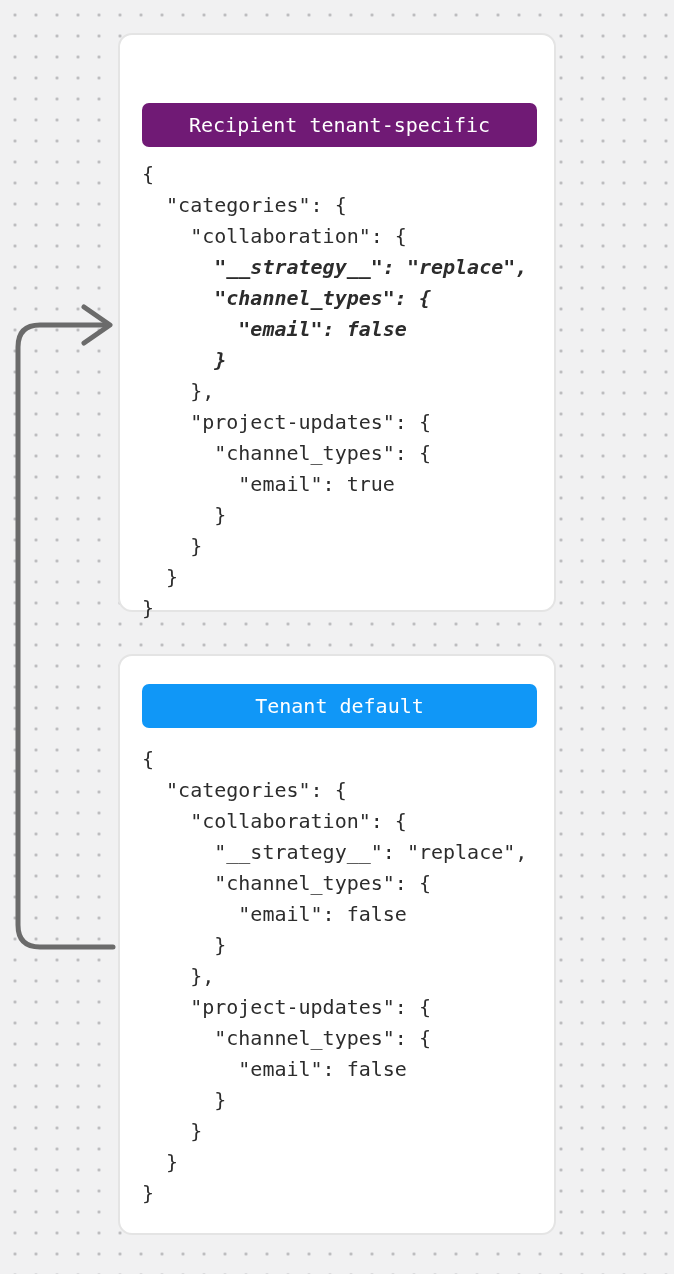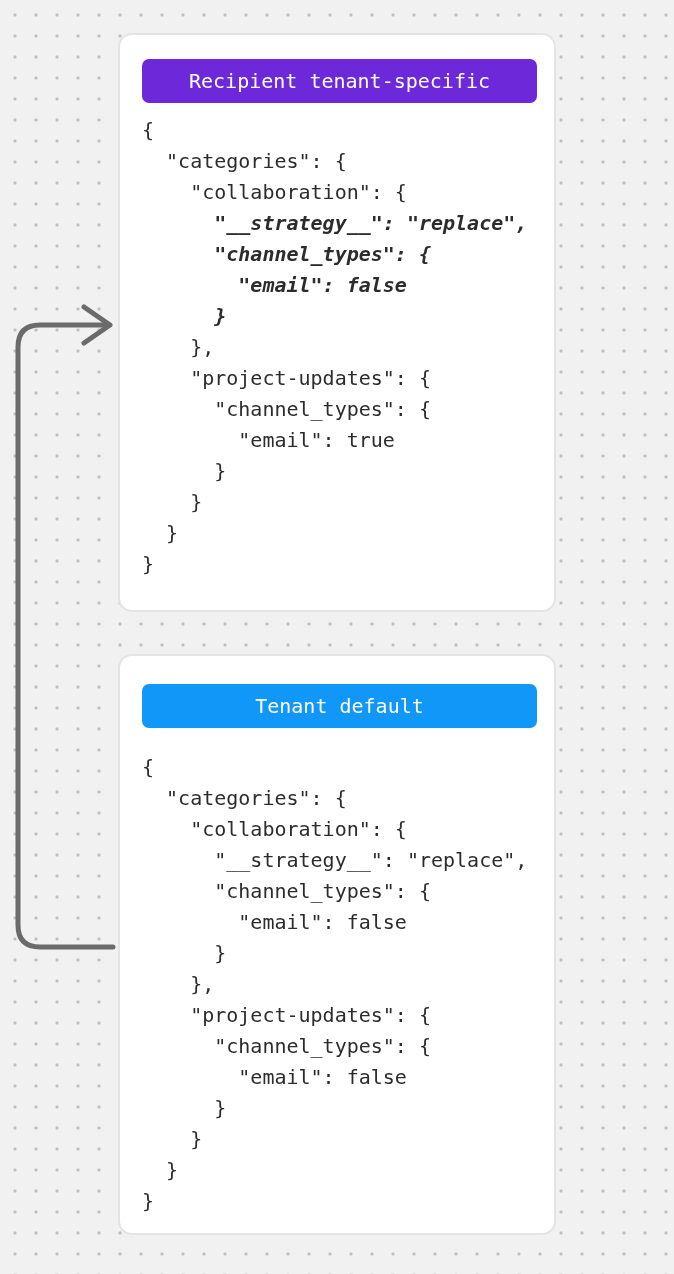--- a/index.html
+++ b/index.html
@@ -34,21 +34,21 @@
     border-radius: 7px;
     display: flex;
     align-items: center;
     justify-content: center;
     color: #ffffff;
     font-size: 20px;
     letter-spacing: 0;
     white-space: pre;
   }
   .card-top    .badge { margin-bottom: 12px; }
-  .card-bottom .badge { margin-bottom: 24px; }
+  .card-bottom .badge { margin-bottom: 16px; }
 
   .code {
     font-family: "DejaVu Sans Mono", "Liberation Mono", monospace;
     font-size: 20px;
     line-height: 31px;
     color: #2c2c2c;
   }
   .code-line { white-space: pre; height: 31px; }
   .code-line.em { font-weight: 700; font-style: italic; }
 
@@ -71,21 +71,21 @@
 <body>
 
 <div class="canvas">
 
   <svg class="arrow-svg" viewBox="0 0 130 670">
     <path d="M113 647 L40 647 Q18 647 18 625 L18 47 Q18 25 40 25 L105 25" stroke="#6b6b6b"></path>
     <path d="M84 7 L110 25 L84 43" stroke="#6b6b6b"></path>
   </svg>
 
   <section class="card card-top">
-    <div class="badge" style="background: #6d28d9;">Recipient tenant-specific</div>
+    <div class="badge" style="background: #701a75; margin-top: 44px;">Recipient tenant-specific</div>
     <div class="code">
         <div class="code-line">{</div>
         <div class="code-line">  "categories": {</div>
         <div class="code-line">    "collaboration": {</div>
         <div class="code-line em">      "__strategy__": "replace",</div>
         <div class="code-line em">      "channel_types": {</div>
         <div class="code-line em">        "email": false</div>
         <div class="code-line em">      }</div>
         <div class="code-line">    },</div>
         <div class="code-line">    "project-updates": {</div>

